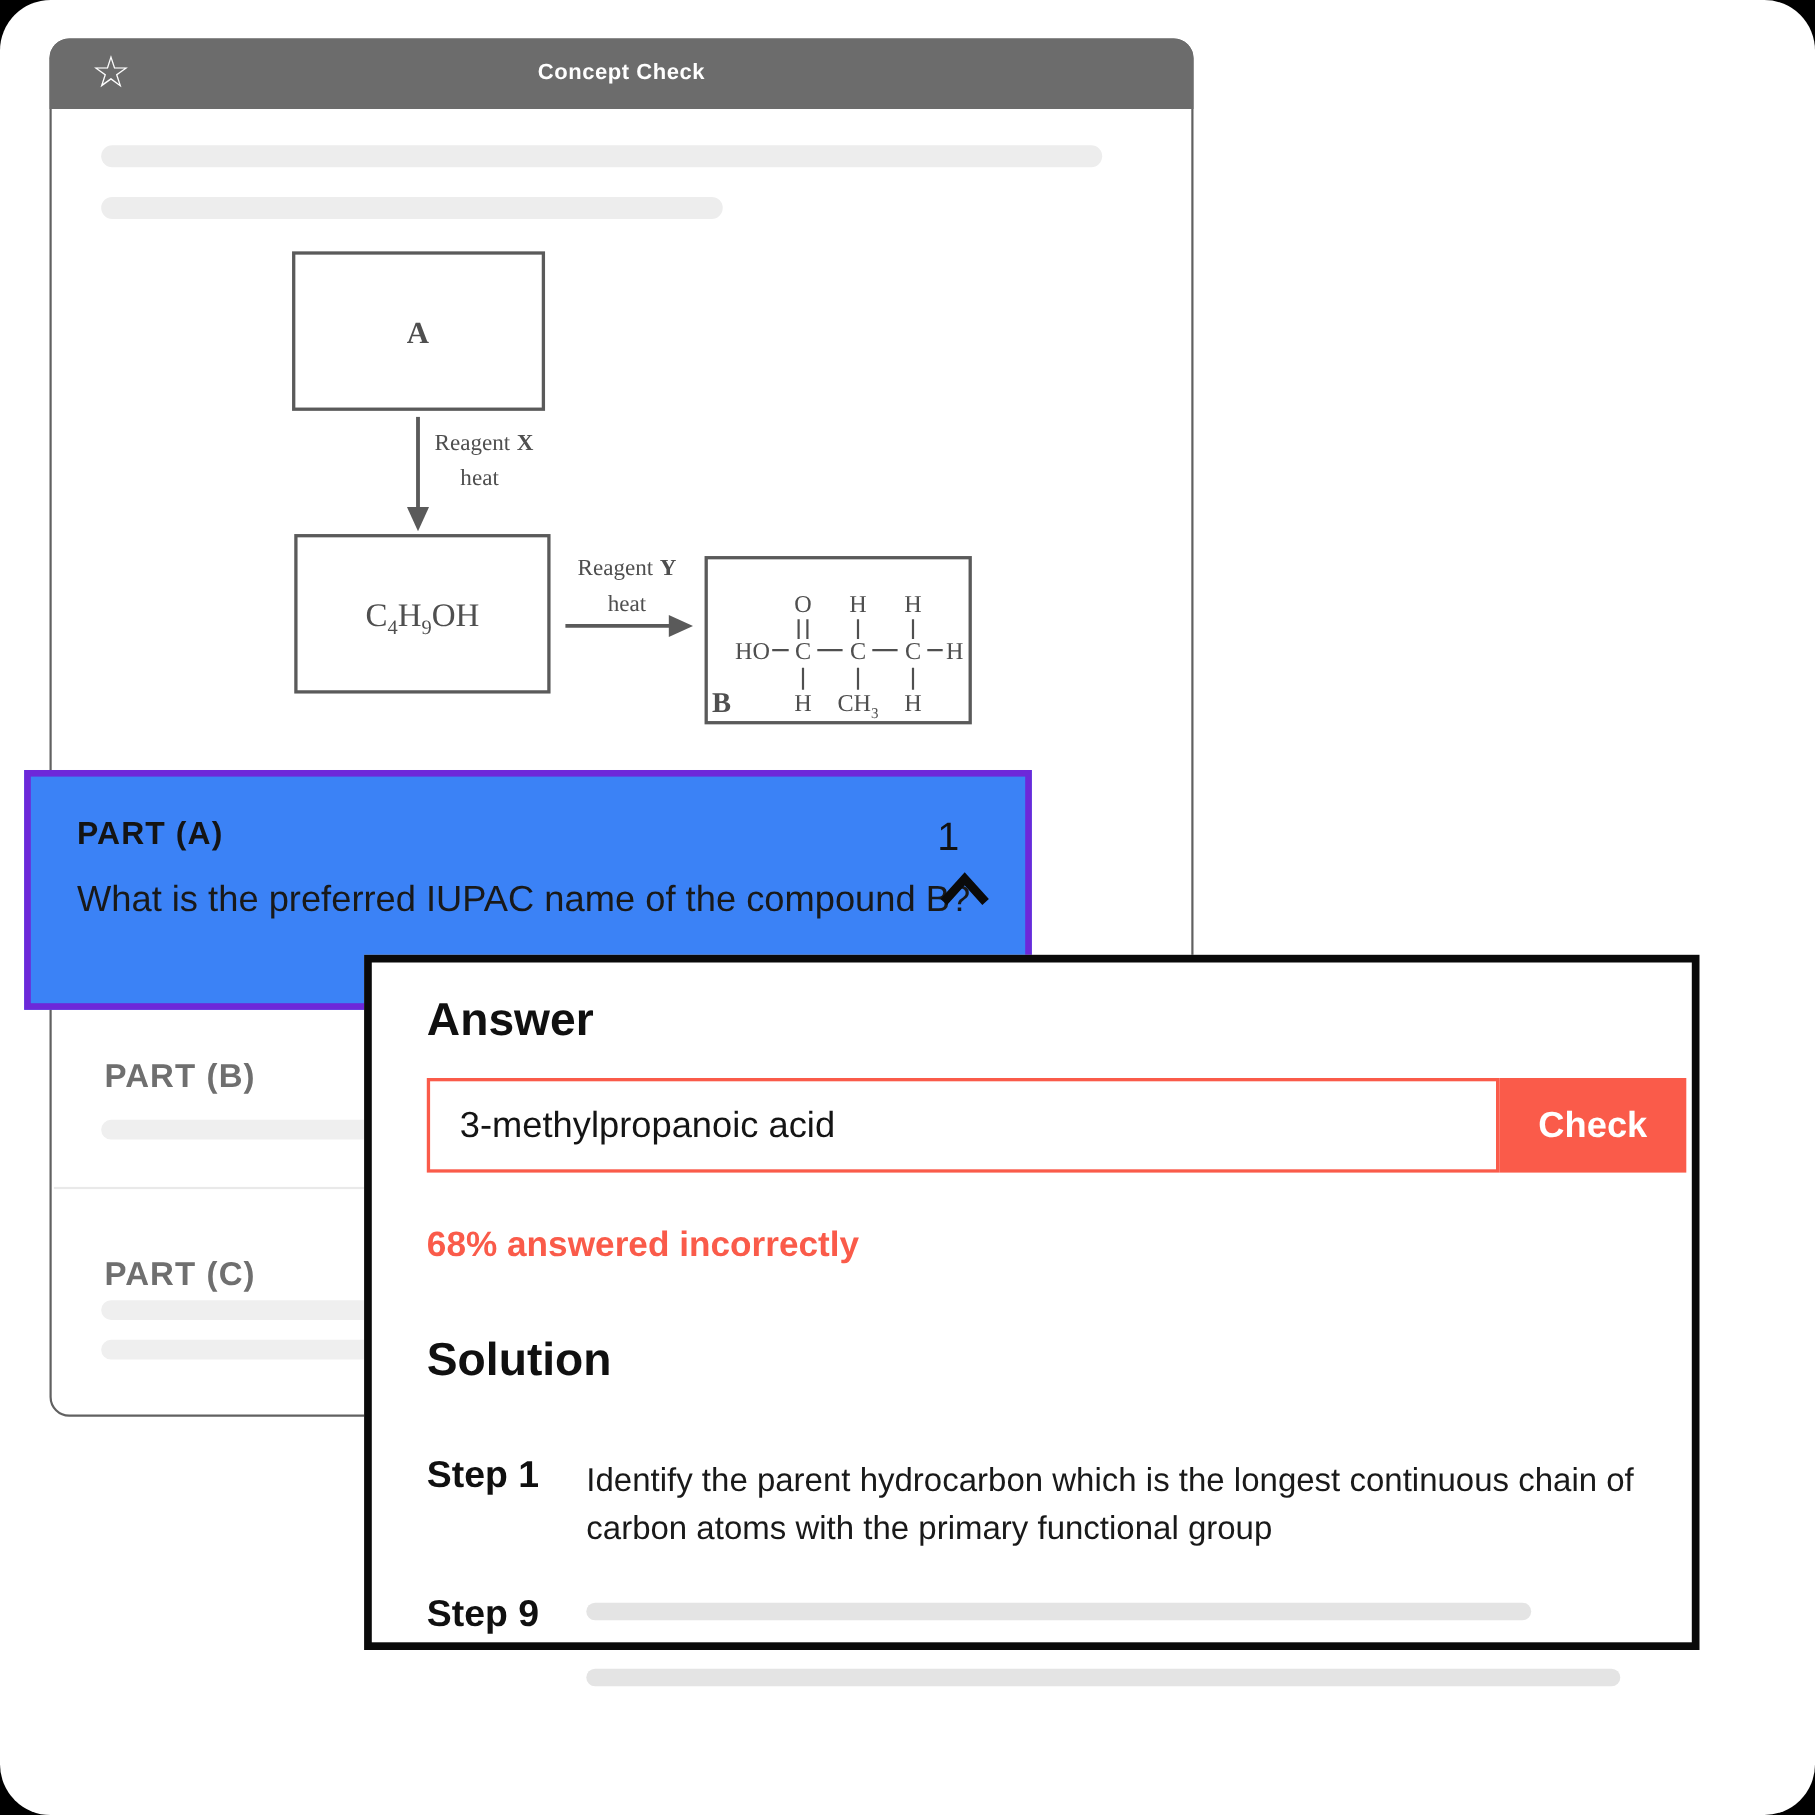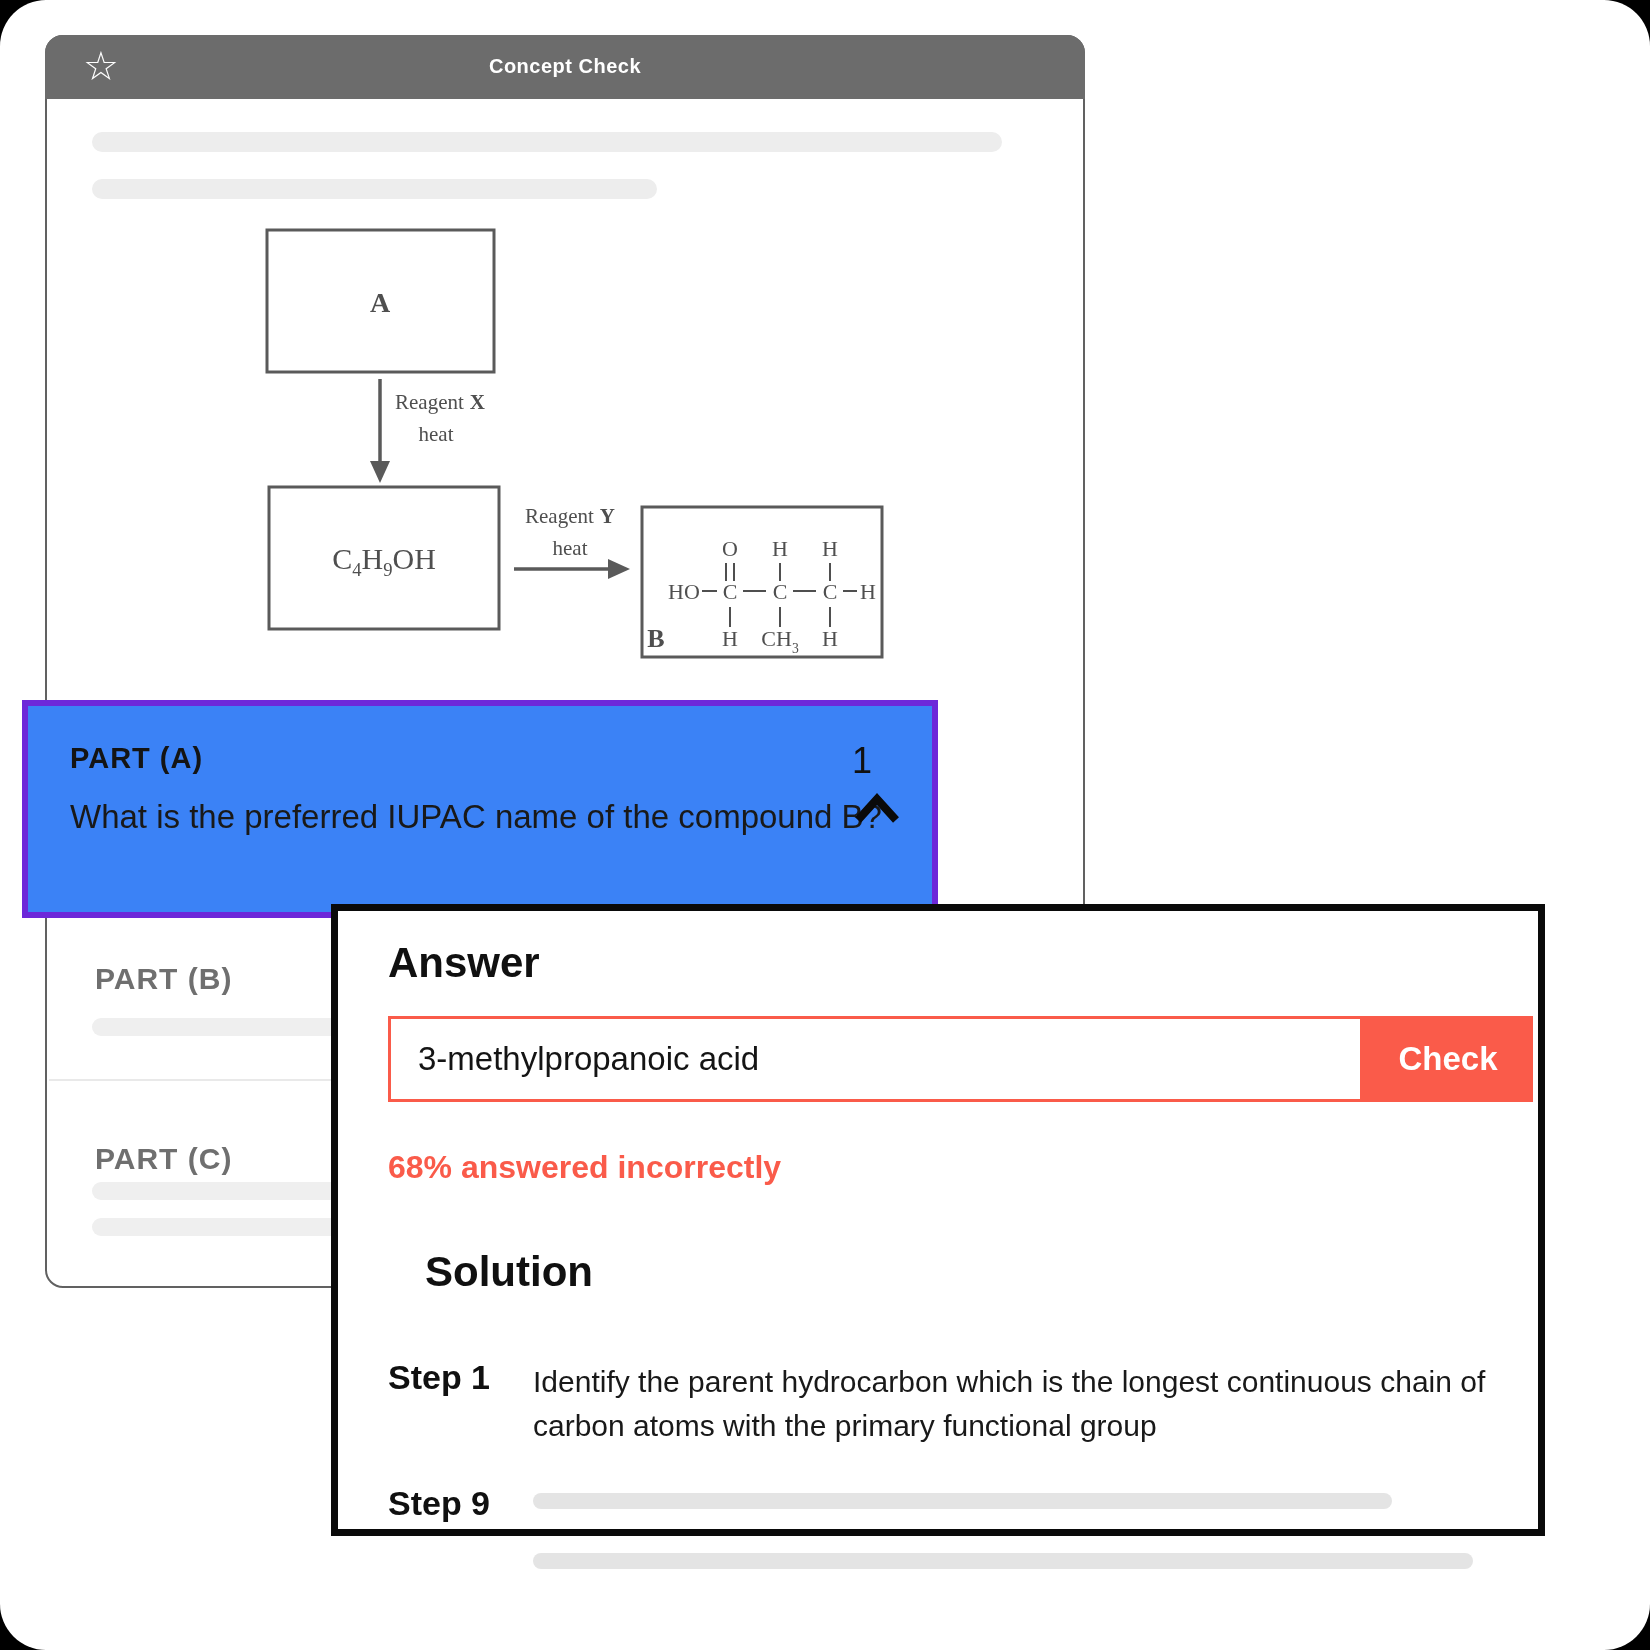--- a/index.html
+++ b/index.html
@@ -34,25 +34,25 @@
   .panel-a{position:absolute; left:22px; top:700px; width:916px; height:218px;
         background:#3b82f6; border:6px solid #6d28d9; z-index:2;}
   .panel-a-label{position:absolute; left:42px; top:36px; font-size:29px; font-weight:700;
         letter-spacing:1px; color:#141414;}
   .question{position:absolute; left:42px; top:92px; font-size:33px; color:#191919; white-space:nowrap;}
   .count{position:absolute; right:40px; top:34px; width:60px; text-align:center;
         font-size:36px; color:#111;}
   .chevron{position:absolute; right:32px; top:86px; cursor:pointer;}
 
   
-  .panel-answer{position:absolute; left:331px; top:904px; width:1214px; height:632px;
+  .panel-answer{position:absolute; left:331px; top:868px; width:1214px; height:632px;
         background:#fff; border:7px solid #0a0a0a; z-index:3;}
   .h-big{position:absolute; left:50px; font-size:42px; font-weight:700; color:#101010;}
   .answer-heading{top:28px;}
-  .solution-heading{top:337px;margin-left:37px;}
+  .solution-heading{top:337px;}
   .input-row{position:absolute; left:50px; top:105px; width:1145px; height:86px; display:flex;}
   .answer-input{flex:1; height:86px; border:3px solid var(--accent); background:#fff;
         font-size:33px; color:#141414; padding:0 27px; outline:none; border-radius:0;
         font-family:"Liberation Sans", sans-serif;}
   .check-btn{width:170px; height:86px; background:var(--accent); color:#fff; border:none;
         font-size:33px; font-weight:700; cursor:pointer; font-family:"Liberation Sans", sans-serif;}
   .status-row{position:absolute; left:50px; top:223px; width:1145px; height:66px;
         display:flex; justify-content:space-between; align-items:center;}
   .badge{width:190px; height:66px; line-height:66px; text-align:center; background:var(--accent);
         color:#fff; font-size:31px; font-weight:700; border-radius:10px;}

